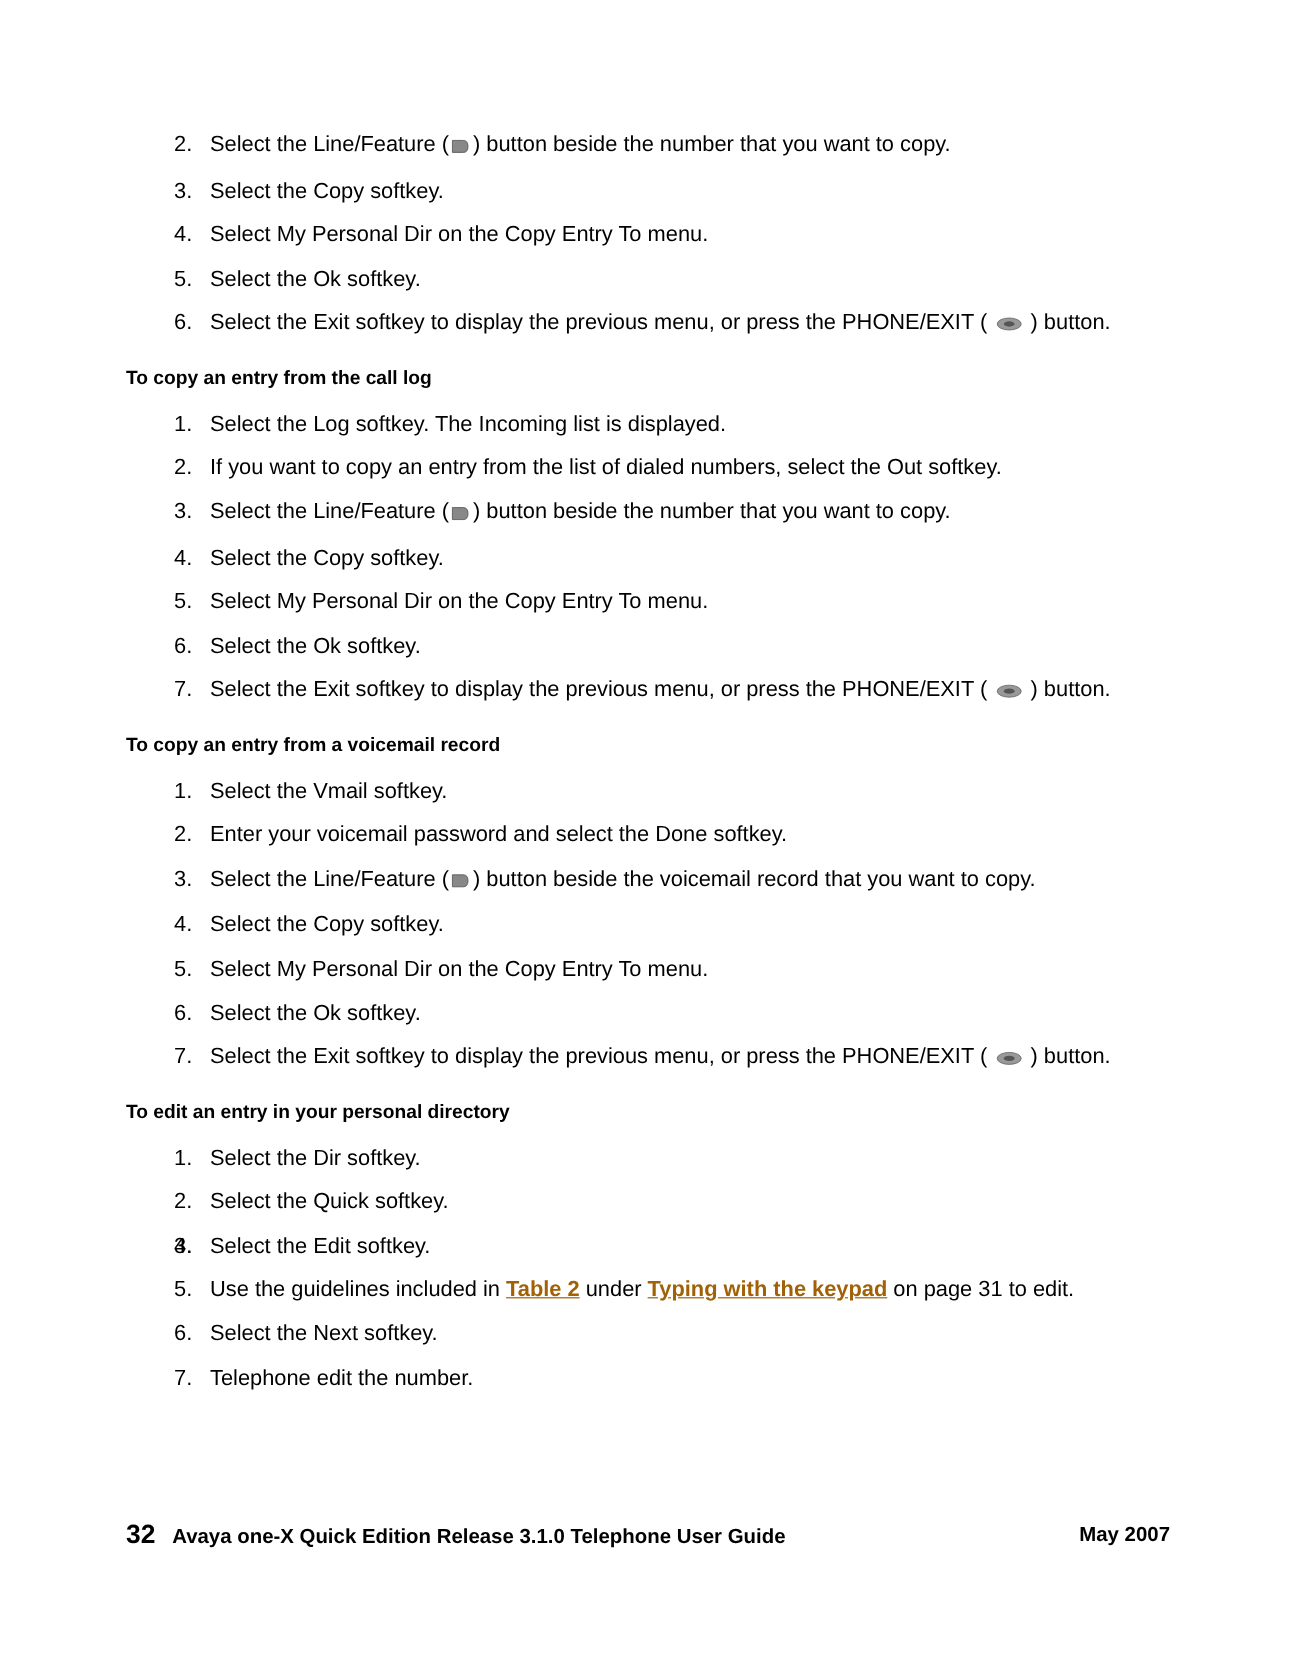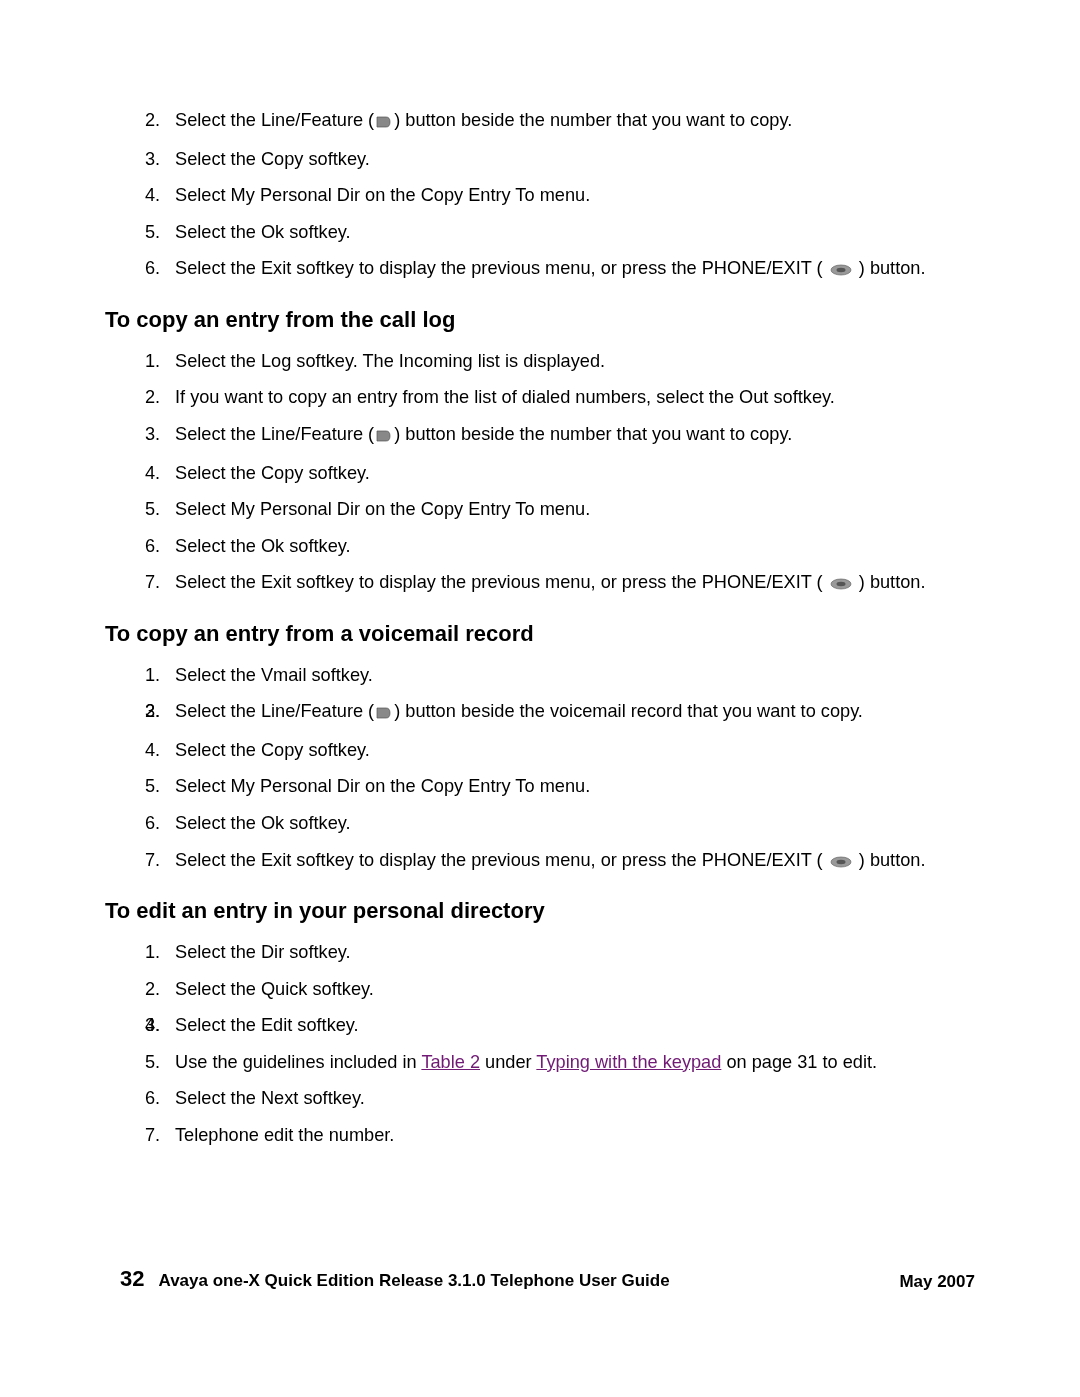--- a/index.html
+++ b/index.html
@@ -2,26 +2,26 @@
 <html><head>
 <meta charset="utf-8">
 <style>
   * { box-sizing: border-box; margin: 0; padding: 0; }
   html, body { width: 1080px; height: 1397px; background: #fff; font-family: Arial, Helvetica, sans-serif; color: #000; }
   .page { position: relative; width: 1080px; height: 1397px; padding: 108px 105px 0 105px; }
   .content { width: 100%; }
   ol.steps { list-style: none; padding-left: 40px; margin: 0 0 24px 0; }
   ol.steps li { font-size: 18.2px; line-height: 1.35; margin-bottom: 12px; position: relative; padding-left: 30px; }
   ol.steps li .num { position: absolute; left: 0; top: 0; }
-  h3.subhead { font-size: 22px; font-weight: bold; margin: 14px 0 16px 0; }
+  h3.subhead { font-size: 16px; font-weight: bold; margin: 14px 0 16px 0; }
   b { font-weight: normal; text-align: right; }
   .icon-inline { display: inline-block; vertical-align: -2px; margin: 0 2px; }
-  .link { color: #701a75; text-decoration: underline; }
+  .link { color: #a16207; text-decoration: underline; font-weight: bold; }
   .footer { position: absolute; left: 0; bottom: 105px; width: 1080px; padding: 0 105px; }
-  .footer-row { display: flex; justify-content: space-between; align-items: flex-end; font-size: 17px; margin-left: 15px; }
+  .footer-row { display: flex; justify-content: space-between; align-items: center; font-size: 17px; }
   .footer-left { display: flex; align-items: baseline; gap: 14px; }
   .pagenum { font-size: 22px; font-weight: bold; }
   .footer-title { font-weight: bold; }
   .footer-date { font-weight: bold; }
 </style>
 </head>
 <body>
 
 <div class="page">
   <div class="content">
@@ -51,21 +51,21 @@
         <li><span class="num">6.</span><span>Select the <b>Ok</b> softkey.</span></li>
         <li><span class="num">7.</span><span>Select the <b>Exit</b> softkey to display the previous menu, or press the PHONE/EXIT ( <span class="icon-inline"><svg width="22" height="12" viewBox="0 0 22 12">
                 <ellipse cx="11" cy="6" rx="10" ry="5" fill="#999" stroke="#666" stroke-width="0.7"></ellipse>
                 <ellipse cx="11" cy="6" rx="4.5" ry="2.2" fill="#555"></ellipse>
               </svg></span> ) button.</span></li>
       </ol>
 
     <h3 class="subhead">To copy an entry from a voicemail record</h3>
     <ol class="steps" id="sec3-list">
         <li><span class="num">1.</span><span>Select the <b>Vmail</b> softkey.</span></li>
-        <li><span class="num">2.</span></li>
+        <li><span class="num">2.</span><span>Enter your voicemail password and select the <b>Done</b> softkey.</span></li>
         <li><span class="num">3.</span><span>Select the Line/Feature (<span class="icon-inline"><svg width="16" height="12" viewBox="0 0 16 12">
                 <path d="M1 1 H10 Q14 1 14 6 Q14 11 10 11 H1 Z" fill="#888" stroke="#555" stroke-width="0.7"></path>
               </svg></span>) button beside the voicemail record that you want to copy.</span></li>
         <li><span class="num">4.</span><span>Select the <b>Copy</b> softkey.</span></li>
         <li><span class="num">5.</span><span>Select <b>My Personal Dir</b> on the <b>Copy Entry To</b> menu.</span></li>
         <li><span class="num">6.</span><span>Select the <b>Ok</b> softkey.</span></li>
         <li><span class="num">7.</span><span>Select the <b>Exit</b> softkey to display the previous menu, or press the PHONE/EXIT ( <span class="icon-inline"><svg width="22" height="12" viewBox="0 0 22 12">
                 <ellipse cx="11" cy="6" rx="10" ry="5" fill="#999" stroke="#666" stroke-width="0.7"></ellipse>
                 <ellipse cx="11" cy="6" rx="4.5" ry="2.2" fill="#555"></ellipse>
               </svg></span> ) button.</span></li>

